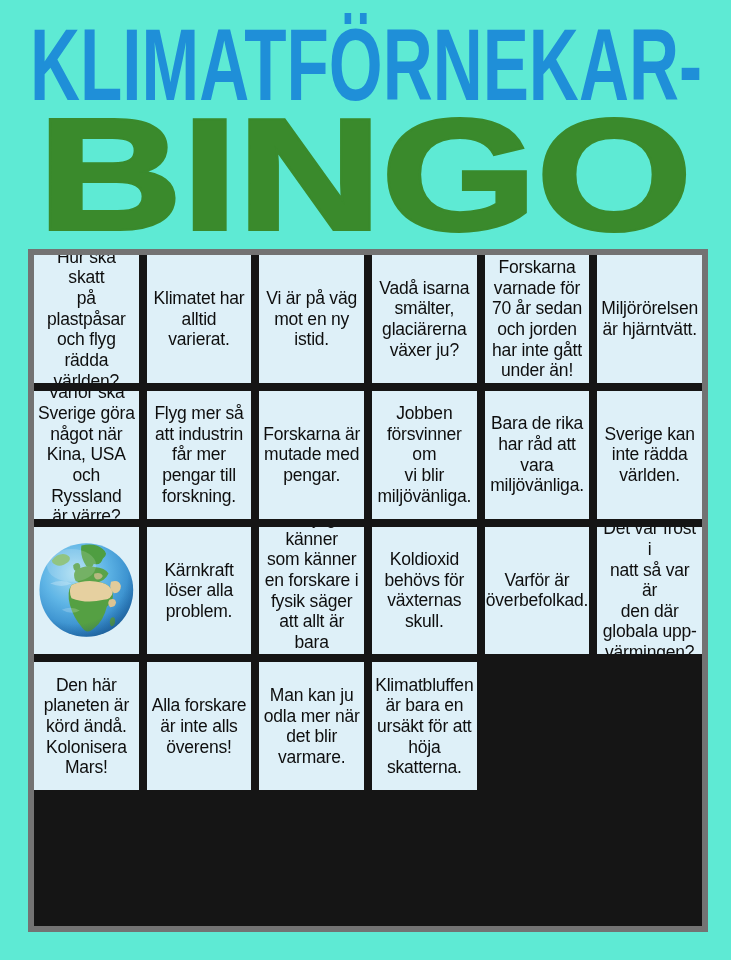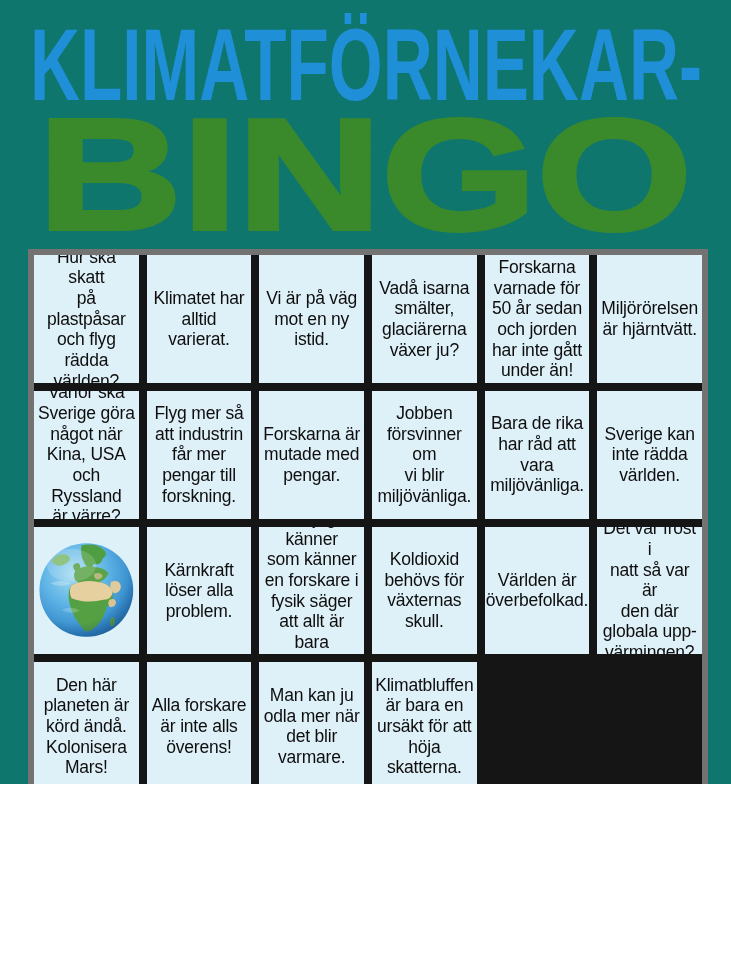--- a/index.html
+++ b/index.html
@@ -1,19 +1,19 @@
 <!DOCTYPE html>
 <html><head>
 <meta charset="utf-8">
 <style>
   html,body{margin:0;padding:0;background:#ffffff;}
   .page{
     position:relative;
-    width:731px;height:784px;
-    background:#0f766e;
+    width:731px;height:960px;
+    background:#5eead4;
     font-family:"Liberation Sans","DejaVu Sans",sans-serif;
     overflow:hidden;
   }
   .title-svg{position:absolute;left:0;top:0;display:block;}
   .title-line{font-family:"Liberation Sans","DejaVu Sans",sans-serif;font-weight:bold;}
   .bingo-grid{
     position:absolute;
     left:28px;top:249px;
     width:680px;height:683px;
     box-sizing:border-box;
@@ -71,21 +71,21 @@
       </div>
     <div class="cell">
         <span class="cell-text">Vadå isarna
 smälter,
 glaciärerna
 växer ju?</span>
       </div>
     <div class="cell">
         <span class="cell-text">Forskarna
 varnade för
-50 år sedan
+70 år sedan
 och jorden
 har inte gått
 under än!</span>
       </div>
 
     <div class="cell">
         <span class="cell-text">Miljörörelsen
 är hjärntvätt.</span>
       </div>
     <div class="cell">
@@ -188,21 +188,21 @@
 att allt är bara
 en bluff!</span>
       </div>
     <div class="cell">
         <span class="cell-text">Koldioxid
 behövs för
 växternas
 skull.</span>
       </div>
     <div class="cell">
-        <span class="cell-text">Världen är
+        <span class="cell-text">Varför är
 överbefolkad.</span>
       </div>
     <div class="cell">
         <span class="cell-text">Det var frost i
 natt så var är
 den där
 globala upp-
 värmingen?</span>
       </div>
 

